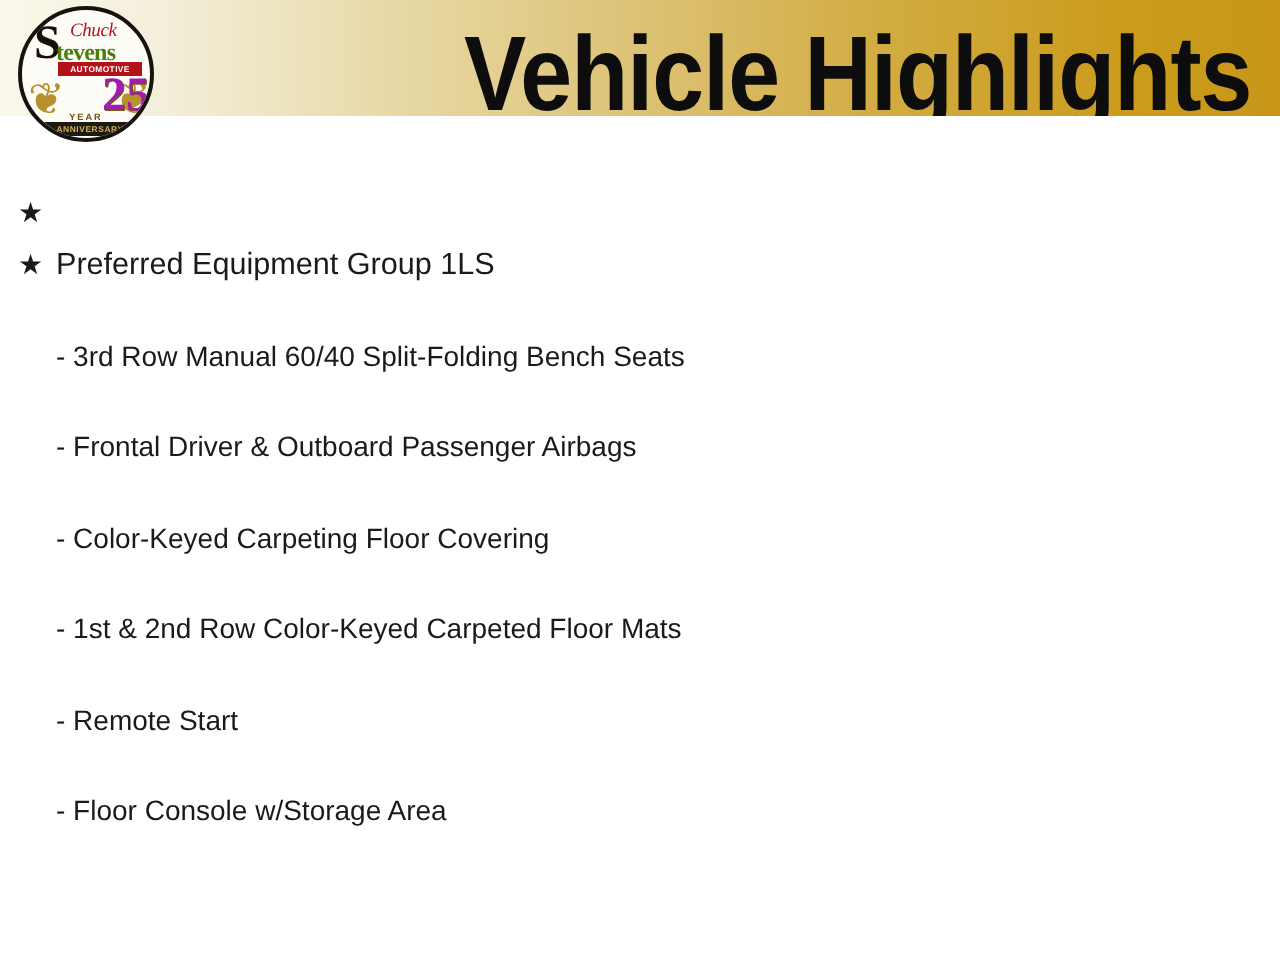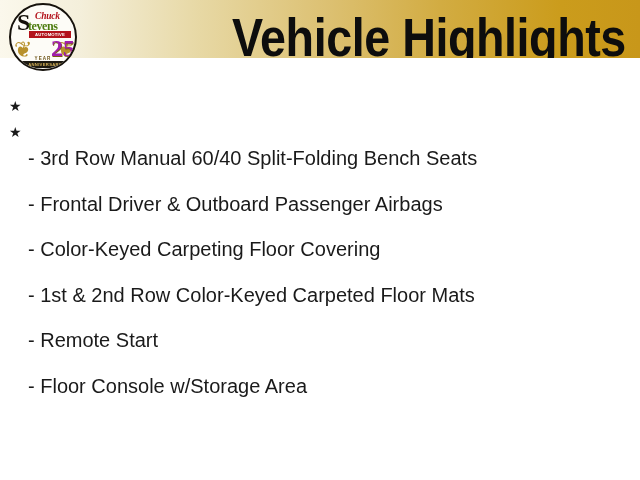--- a/index.html
+++ b/index.html
@@ -66,21 +66,21 @@
     position: relative;
     width: 100%;
     height: 100%;
   }
   .logo-chuck {
     position: absolute;
     left: 24px;
     top: 6px;
     font-family: "Liberation Serif", serif;
     font-style: italic;
-    font-weight: bold;
+    font-weight: normal;
     font-size: 9.5px;
     line-height: 10px;
     color: #b3121b;
     letter-spacing: -0.2px;
   }
   .logo-s {
     position: absolute;
     left: 6px;
     top: 5px;
     font-family: "Liberation Serif", serif;
@@ -192,21 +192,21 @@
   .bullet-row .star {
     position: absolute;
     left: 9px;
     top: 0px;
     font-size: 14px;
     line-height: 19.5px;
     color: #1a1a1a;
   }
   .sub-row {
     padding-left: 28px;
-    font-size: 20px;
+    font-size: 14px;
     line-height: 19.5px;
     color: #1a1a1a;
   }
 
   .gap-lg { height: 22px; }
   .gap-md { height: 26px; }
 </style>
 </head>
 <body>
 
@@ -237,20 +237,21 @@
   <div class="gap-lg"></div>
 
   <div class="bullet-row">
     <span class="star">★</span>
   </div>
 
   <div class="gap-md"></div>
 
   <div class="bullet-row">
     <span class="star">★</span>
+    <span>Preferred Equipment Group 1LS</span>
   </div>
 
   <div class="gap-md"></div>
 
   <div class="sub-row">- 3rd Row Manual 60/40 Split-Folding Bench Seats</div>
   <div class="gap-md"></div>
 
   <div class="sub-row">- Frontal Driver &amp; Outboard Passenger Airbags</div>
   <div class="gap-md"></div>
 

